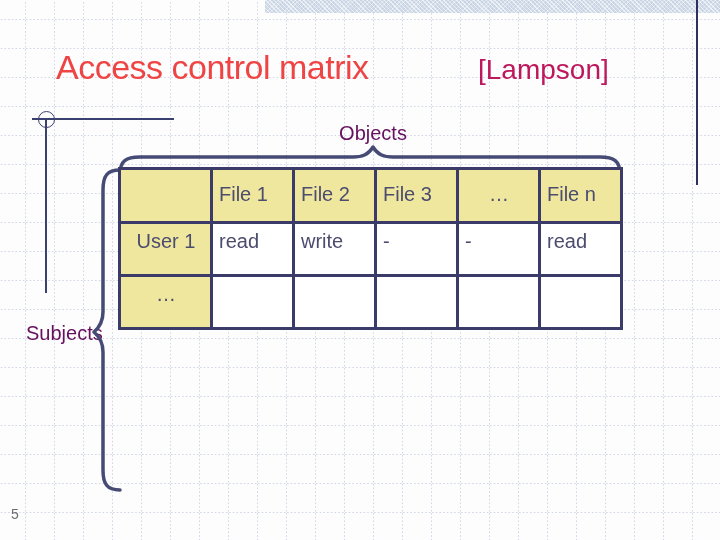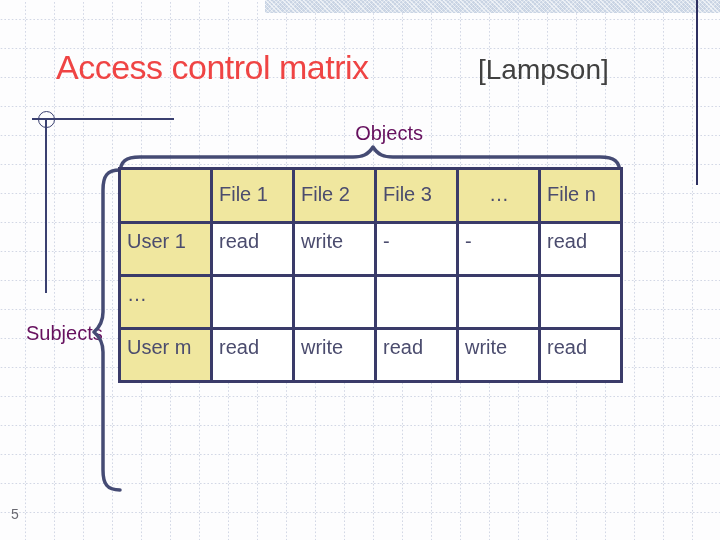--- a/index.html
+++ b/index.html
@@ -22,34 +22,34 @@
   }
   .right-line{left:696px;top:0;width:2px;height:185px;background:#2e3061;z-index:1;}
 
   
   .title{
     left:56px;top:48px;z-index:2;
     font-size:34px;color:#ef4444;letter-spacing:-.5px;white-space:nowrap;
   }
   .citation{
     left:478px;top:54px;z-index:2;
-    font-size:28px;color:#404040;white-space:nowrap;
+    font-size:28px;color:#be185d;white-space:nowrap;
   }
 
   
   .crosshair{
     left:38px;top:111px;width:15px;height:15px;z-index:2;
     border:1.5px solid #3a4070;border-radius:50%;background:transparent;
   }
   .hline{left:32px;top:118px;width:142px;height:1.5px;background:#3a4070;z-index:1;}
   .vline{left:45px;top:120px;width:1.5px;height:173px;background:#3a4070;z-index:1;}
 
   
   .objects-label{
-    left:323px;top:122px;width:100px;text-align:right;z-index:2;
+    left:323px;top:122px;width:100px;text-align:center;z-index:2;
     font-size:20px;color:#66105e;
   }
   .subjects-label{
     left:14px;top:322px;width:88px;z-index:2;
     font-size:20px;color:#66105e;margin-left:12px;
   }
 
   .brace{z-index:2;}
 
   
@@ -61,21 +61,21 @@
     border:3px solid #3a3b69;
     vertical-align:top;text-align:left;
     padding:6px 5px 0 6px;
     font-size:20px;font-weight:normal;color:#4b4c6e;
     overflow:hidden;white-space:nowrap;
   }
   table.matrix thead tr{height:54px;}
   table.matrix tbody tr{height:53px;}
   table.matrix thead th{background:#f0e79f;padding-top:13px;}
   table.matrix thead th:nth-child(5){text-align:center;}
-  table.matrix tbody th{background:#f0e79f;}
+  table.matrix tbody th{background:#f0e79f;text-align:center;}
   table.matrix tbody td{background:#ffffff;}
 
   .slide-number{left:11px;top:506px;font-size:14px;color:#6a6a72;z-index:2;}
 </style>
 </head>
 <body>
 
 <svg class="grid-bg" width="720" height="540">
   <defs>
     <pattern id="gp" width="29" height="29" patternUnits="userSpaceOnUse" x="-3" y="-9">
@@ -133,25 +133,17 @@
           <td>read</td>
         </tr>
         <tr>
           <th>…</th>
           <td></td>
           <td></td>
           <td></td>
           <td></td>
           <td></td>
         </tr>
-        <tr>
-          <th>User m</th>
-          <td>read</td>
-          <td>write</td>
-          <td>read</td>
-          <td>write</td>
-          <td>read</td>
-        </tr>
       </tbody>
   </table>
 </div>
 
 <div class="abs slide-number">5</div>
 
 </body></html>

